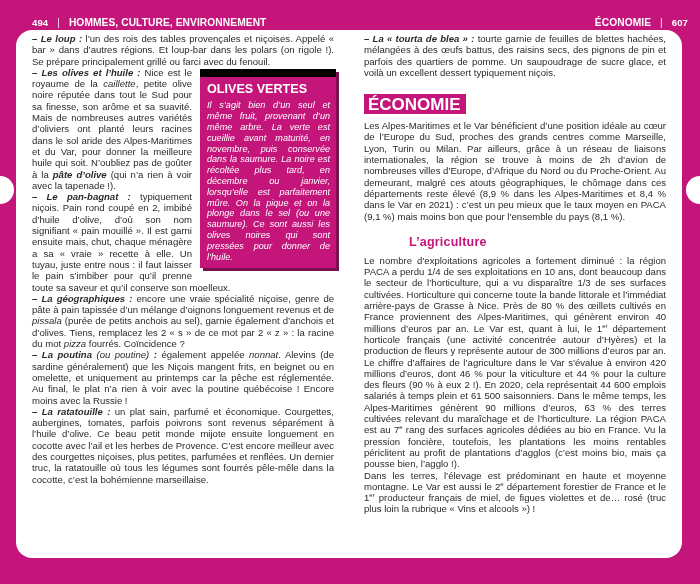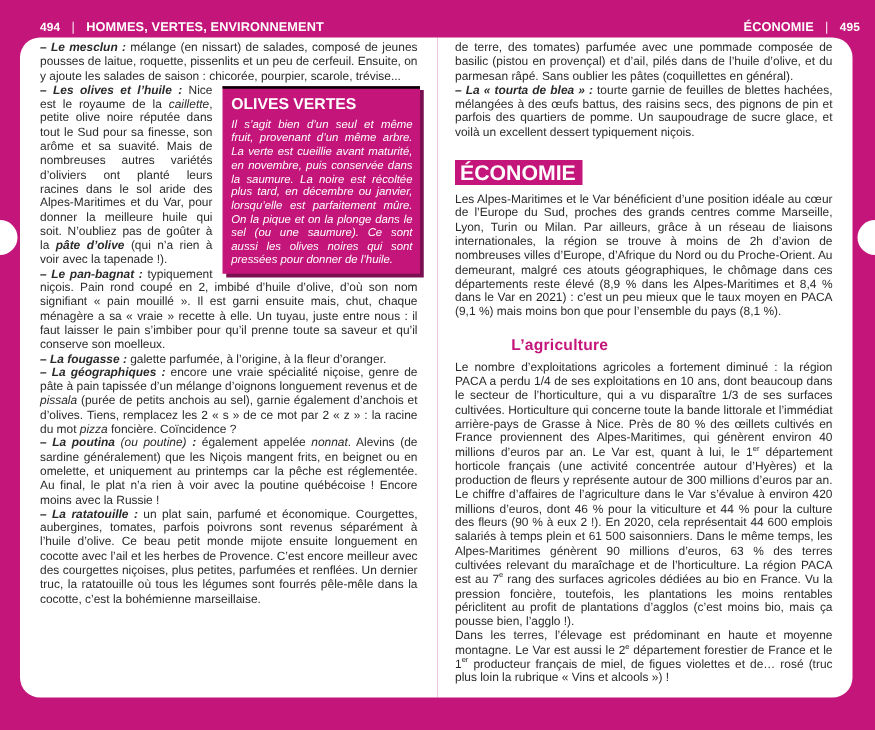--- a/index.html
+++ b/index.html
@@ -40,25 +40,25 @@
     font-size: 9.55px; line-height: 11.3px; color: #2a2a2a;
     text-align: justify; hyphens: auto;
   }
   .page.left .col { left: 16px; width: 302px; }
   .page.right .col { left: 14px; width: 302px; }
   .col p { margin: 0; }
   .col b i, .col i b { font-style: italic; font-weight: bold; }
 
   
   .box {
-    float: right; width: 158px; margin: 2px -2px 3px 8px;
+    float: right; width: 136px; margin: 2px -2px 3px 8px;
     background: #c4157a; color: #fff;
     box-shadow: 3px 3px 0 #7a1050;
     padding: 5px 6px 6px 7px;
-    border-top: 2px solid #000000;
+    border-top: 8px solid #000000;
   }
   .box-title { font-weight: bold; font-size: 12.6px; line-height: 14.5px; margin-bottom: 4px; }
   .box-body { font-style: italic; font-size: 9.1px; line-height: 10.8px; text-align: justify; }
 
   .section-title {
     display: inline-block; background: #c4157a; color: #fff;
     font-weight: bold; font-size: 17px; line-height: 19px; padding: 1px 5px 0 4px;
     margin: 16px 0 6px 0;
   }
   .sub-title {
@@ -68,55 +68,53 @@
   sup { font-size: 6px; vertical-align: super; line-height: 0; }
 </style>
 </head>
 <body>
 
 <div class="spread">
 
   <div class="run-head left">
     <span class="pg">494</span>
     <span class="sep">|</span>
-    <span>HOMMES, VERTES, ENVIRONNEMENT</span>
+    <span>HOMMES, CULTURE, ENVIRONNEMENT</span>
   </div>
   <div class="run-head right">
     <span>ÉCONOMIE</span>
     <span class="sep">|</span>
-    <span class="pg">495</span>
+    <span class="pg">607</span>
   </div>
 
   <div class="thumb left"></div>
   <div class="thumb right"></div>
 
   <div class="page left">
     <div class="col">
-      <p><b><i>– Le mesclun :</i></b><span> mélange (en nissart) de salades, composé de jeunes pousses de laitue, roquette, pissenlits et un peu de cerfeuil. Ensuite, on y ajoute les salades de saison : chicorée, pourpier, scarole, trévise...</span></p>
+      <p><b><i>– Le loup :</i></b><span> l’un des rois des tables provençales et niçoises. Appelé « bar » dans d’autres régions. Et loup-bar dans les polars (on rigole !). Se prépare principalement grillé ou farci avec du fenouil.</span></p>
 
       <div class="box">
         <div class="box-title">
           <div>OLIVES VERTES</div>
         </div>
         <div class="box-body">Il s’agit bien d’un seul et même fruit, provenant d’un même arbre. La verte est cueillie avant maturité, en novembre, puis conservée dans la saumure. La noire est récoltée plus tard, en décembre ou janvier, lorsqu’elle est parfaitement mûre. On la pique et on la plonge dans le sel (ou une saumure). Ce sont aussi les olives noires qui sont pressées pour donner de l’huile.</div>
       </div>
 
       <p><b><i>– Les olives et l’huile :</i></b><span> Nice est le royaume de la </span><i>caillette</i><span>, petite olive noire réputée dans tout le Sud pour sa finesse, son arôme et sa suavité. Mais de nombreuses autres variétés d’oliviers ont planté leurs racines dans le sol aride des Alpes-Maritimes et du Var, pour donner la meilleure huile qui soit. N’oubliez pas de goûter à la </span><b><i>pâte d’olive</i></b><span> (qui n’a rien à voir avec la tapenade !).</span></p>
       <p><b><i>– Le pan-bagnat :</i></b><span> typiquement niçois. Pain rond coupé en 2, imbibé d’huile d’olive, d’où son nom signifiant « pain mouillé ». Il est garni ensuite mais, chut, chaque ménagère a sa « vraie » recette à elle. Un tuyau, juste entre nous : il faut laisser le pain s’imbiber pour qu’il prenne toute sa saveur et qu’il conserve son moelleux.</span></p>
-      <p><b><i>– La fougasse :</i></b><span> galette parfumée, à l’origine, à la fleur d’oranger.</span></p>
-      <p><b><i>– La géographiques :</i></b><span> encore une vraie spécialité niçoise, genre de pâte à pain tapissée d’un mélange d’oignons longuement revenus et de </span><i>pissala</i><span> (purée de petits anchois au sel), garnie également d’anchois et d’olives. Tiens, remplacez les 2 « s » de ce mot par 2 « z » : la racine du mot </span><i>pizza</i><span> foncière. Coïncidence ?</span></p>
+      <p><b><i>– La géographiques :</i></b><span> encore une vraie spécialité niçoise, genre de pâte à pain tapissée d’un mélange d’oignons longuement revenus et de </span><i>pissala</i><span> (purée de petits anchois au sel), garnie également d’anchois et d’olives. Tiens, remplacez les 2 « s » de ce mot par 2 « z » : la racine du mot </span><i>pizza</i><span> fourrés. Coïncidence ?</span></p>
       <p><b><i>– La poutina</i></b><i> (ou poutine) </i><b><i>:</i></b><span> également appelée </span><i>nonnat</i><span>. Alevins (de sardine généralement) que les Niçois mangent frits, en beignet ou en omelette, et uniquement au printemps car la pêche est réglementée. Au final, le plat n’a rien à voir avec la poutine québécoise ! Encore moins avec la Russie !</span></p>
       <p><b><i>– La ratatouille :</i></b><span> un plat sain, parfumé et économique. Courgettes, aubergines, tomates, parfois poivrons sont revenus séparément à l’huile d’olive. Ce beau petit monde mijote ensuite longuement en cocotte avec l’ail et les herbes de Provence. C’est encore meilleur avec des courgettes niçoises, plus petites, parfumées et renflées. Un dernier truc, la ratatouille où tous les légumes sont fourrés pêle-mêle dans la cocotte, c’est la bohémienne marseillaise.</span></p>
 
     </div>
   </div>
 
   <div class="page right">
     <div class="col">
-      <p>de terre, des tomates) parfumée avec une pommade composée de basilic (pistou en provençal) et d’ail, pilés dans de l’huile d’olive, et du parmesan râpé. Sans oublier les pâtes (coquillettes en général).</p>
       <p><b><i>– La « tourta de blea » :</i></b><span> tourte garnie de feuilles de blettes hachées, mélangées à des œufs battus, des raisins secs, des pignons de pin et parfois des quartiers de pomme. Un saupoudrage de sucre glace, et voilà un excellent dessert typiquement niçois.</span></p>
 
       <div class="section-title">ÉCONOMIE</div>
       <p>Les Alpes-Maritimes et le Var bénéficient d’une position idéale au cœur de l’Europe du Sud, proches des grands centres comme Marseille, Lyon, Turin ou Milan. Par ailleurs, grâce à un réseau de liaisons internationales, la région se trouve à moins de 2h d’avion de nombreuses villes d’Europe, d’Afrique du Nord ou du Proche-Orient. Au demeurant, malgré ces atouts géographiques, le chômage dans ces départements reste élevé (8,9 % dans les Alpes-Maritimes et 8,4 % dans le Var en 2021) : c’est un peu mieux que le taux moyen en PACA (9,1 %) mais moins bon que pour l’ensemble du pays (8,1 %).</p>
 
       <div class="sub-title">L’agriculture</div>
       <p><span>Le nombre d’exploitations agricoles a fortement diminué : la région PACA a perdu 1/4 de ses exploitations en 10 ans, dont beaucoup dans le secteur de l’horticulture, qui a vu disparaître 1/3 de ses surfaces cultivées. Horticulture qui concerne toute la bande littorale et l’immédiat arrière-pays de Grasse à Nice. Près de 80 % des œillets cultivés en France proviennent des Alpes-Maritimes, qui génèrent environ 40 millions d’euros par an. Le Var est, quant à lui, le 1</span><sup>er</sup><span> département horticole français (une activité concentrée autour d’Hyères) et la production de fleurs y représente autour de 300 millions d’euros par an.</span></p>
       <p><span>Le chiffre d’affaires de l’agriculture dans le Var s’évalue à environ 420 millions d’euros, dont 46 % pour la viticulture et 44 % pour la culture des fleurs (90 % à eux 2 !). En 2020, cela représentait 44 600 emplois salariés à temps plein et 61 500 saisonniers. Dans le même temps, les Alpes-Maritimes génèrent 90 millions d’euros, 63 % des terres cultivées relevant du maraîchage et de l’horticulture. La région PACA est au 7</span><sup>e</sup><span> rang des surfaces agricoles dédiées au bio en France. Vu la pression foncière, toutefois, les plantations les moins rentables périclitent au profit de plantations d’agglos (c’est moins bio, mais ça pousse bien, l’agglo !).</span></p>
       <p><span>Dans les terres, l’élevage est prédominant en haute et moyenne montagne. Le Var est aussi le 2</span><sup>e</sup><span> département forestier de France et le 1</span><sup>er</sup><span> producteur français de miel, de figues violettes et de… rosé (truc plus loin la rubrique « Vins et alcools ») !</span></p>
 

